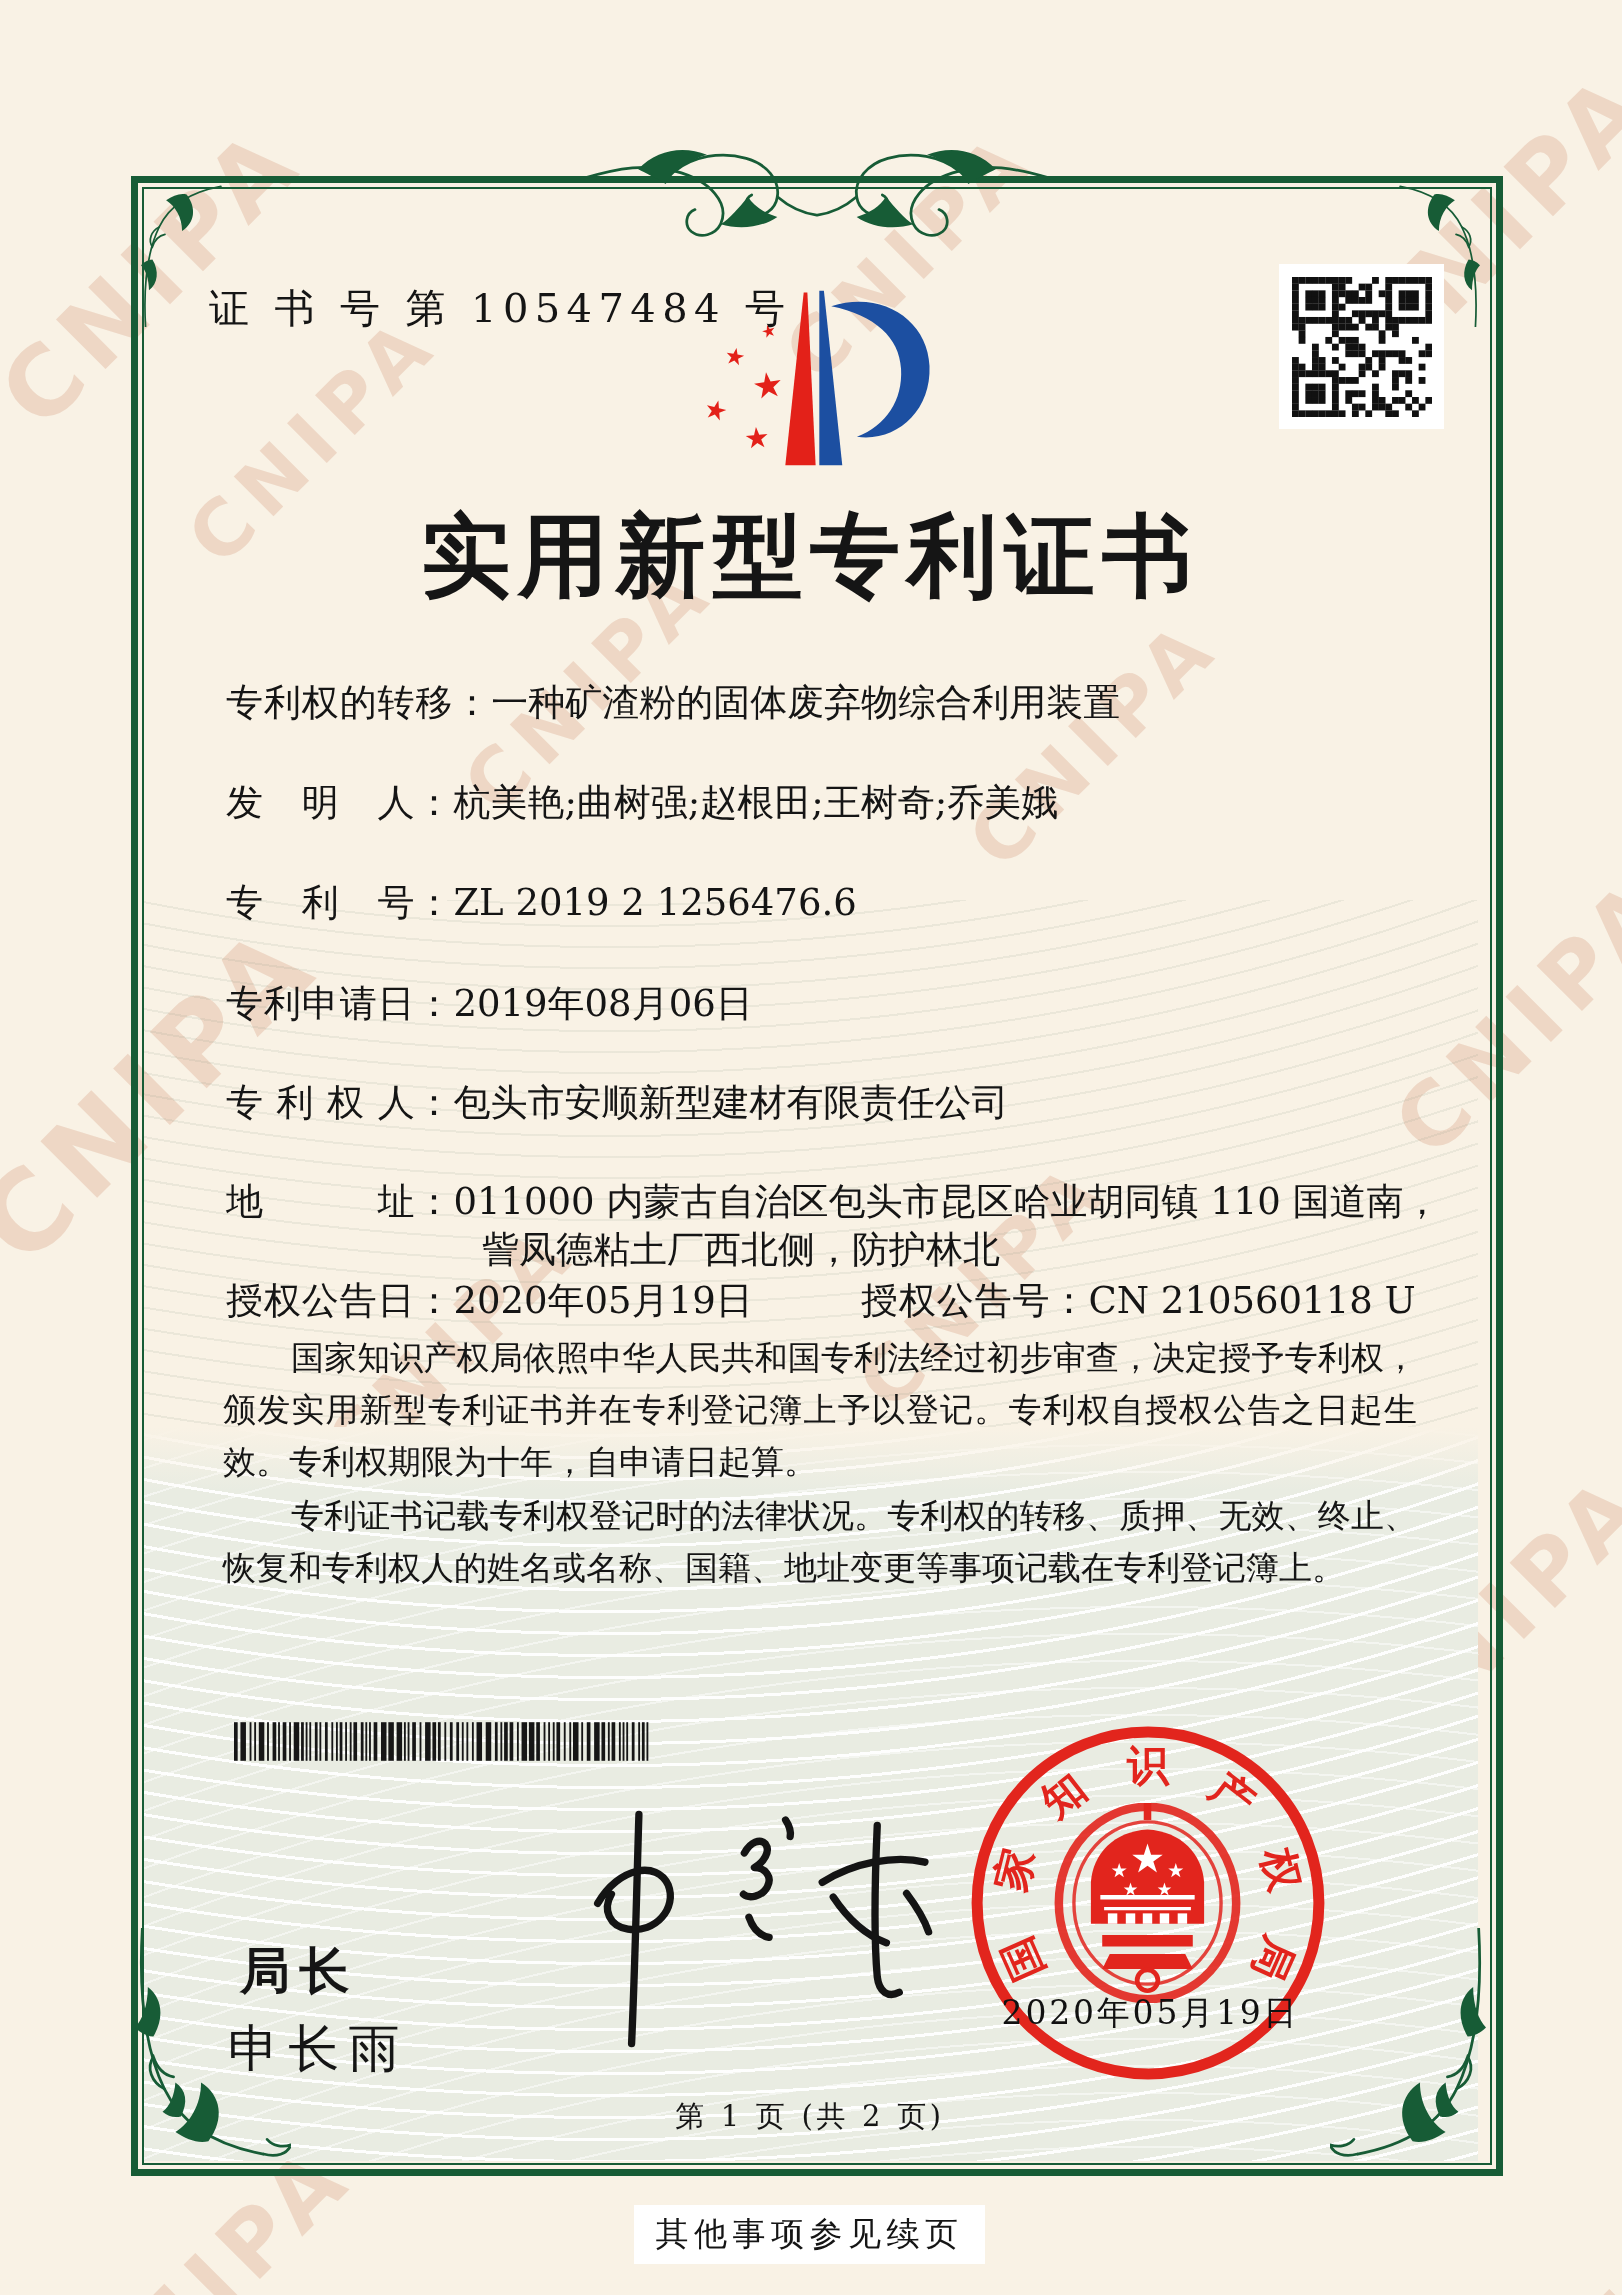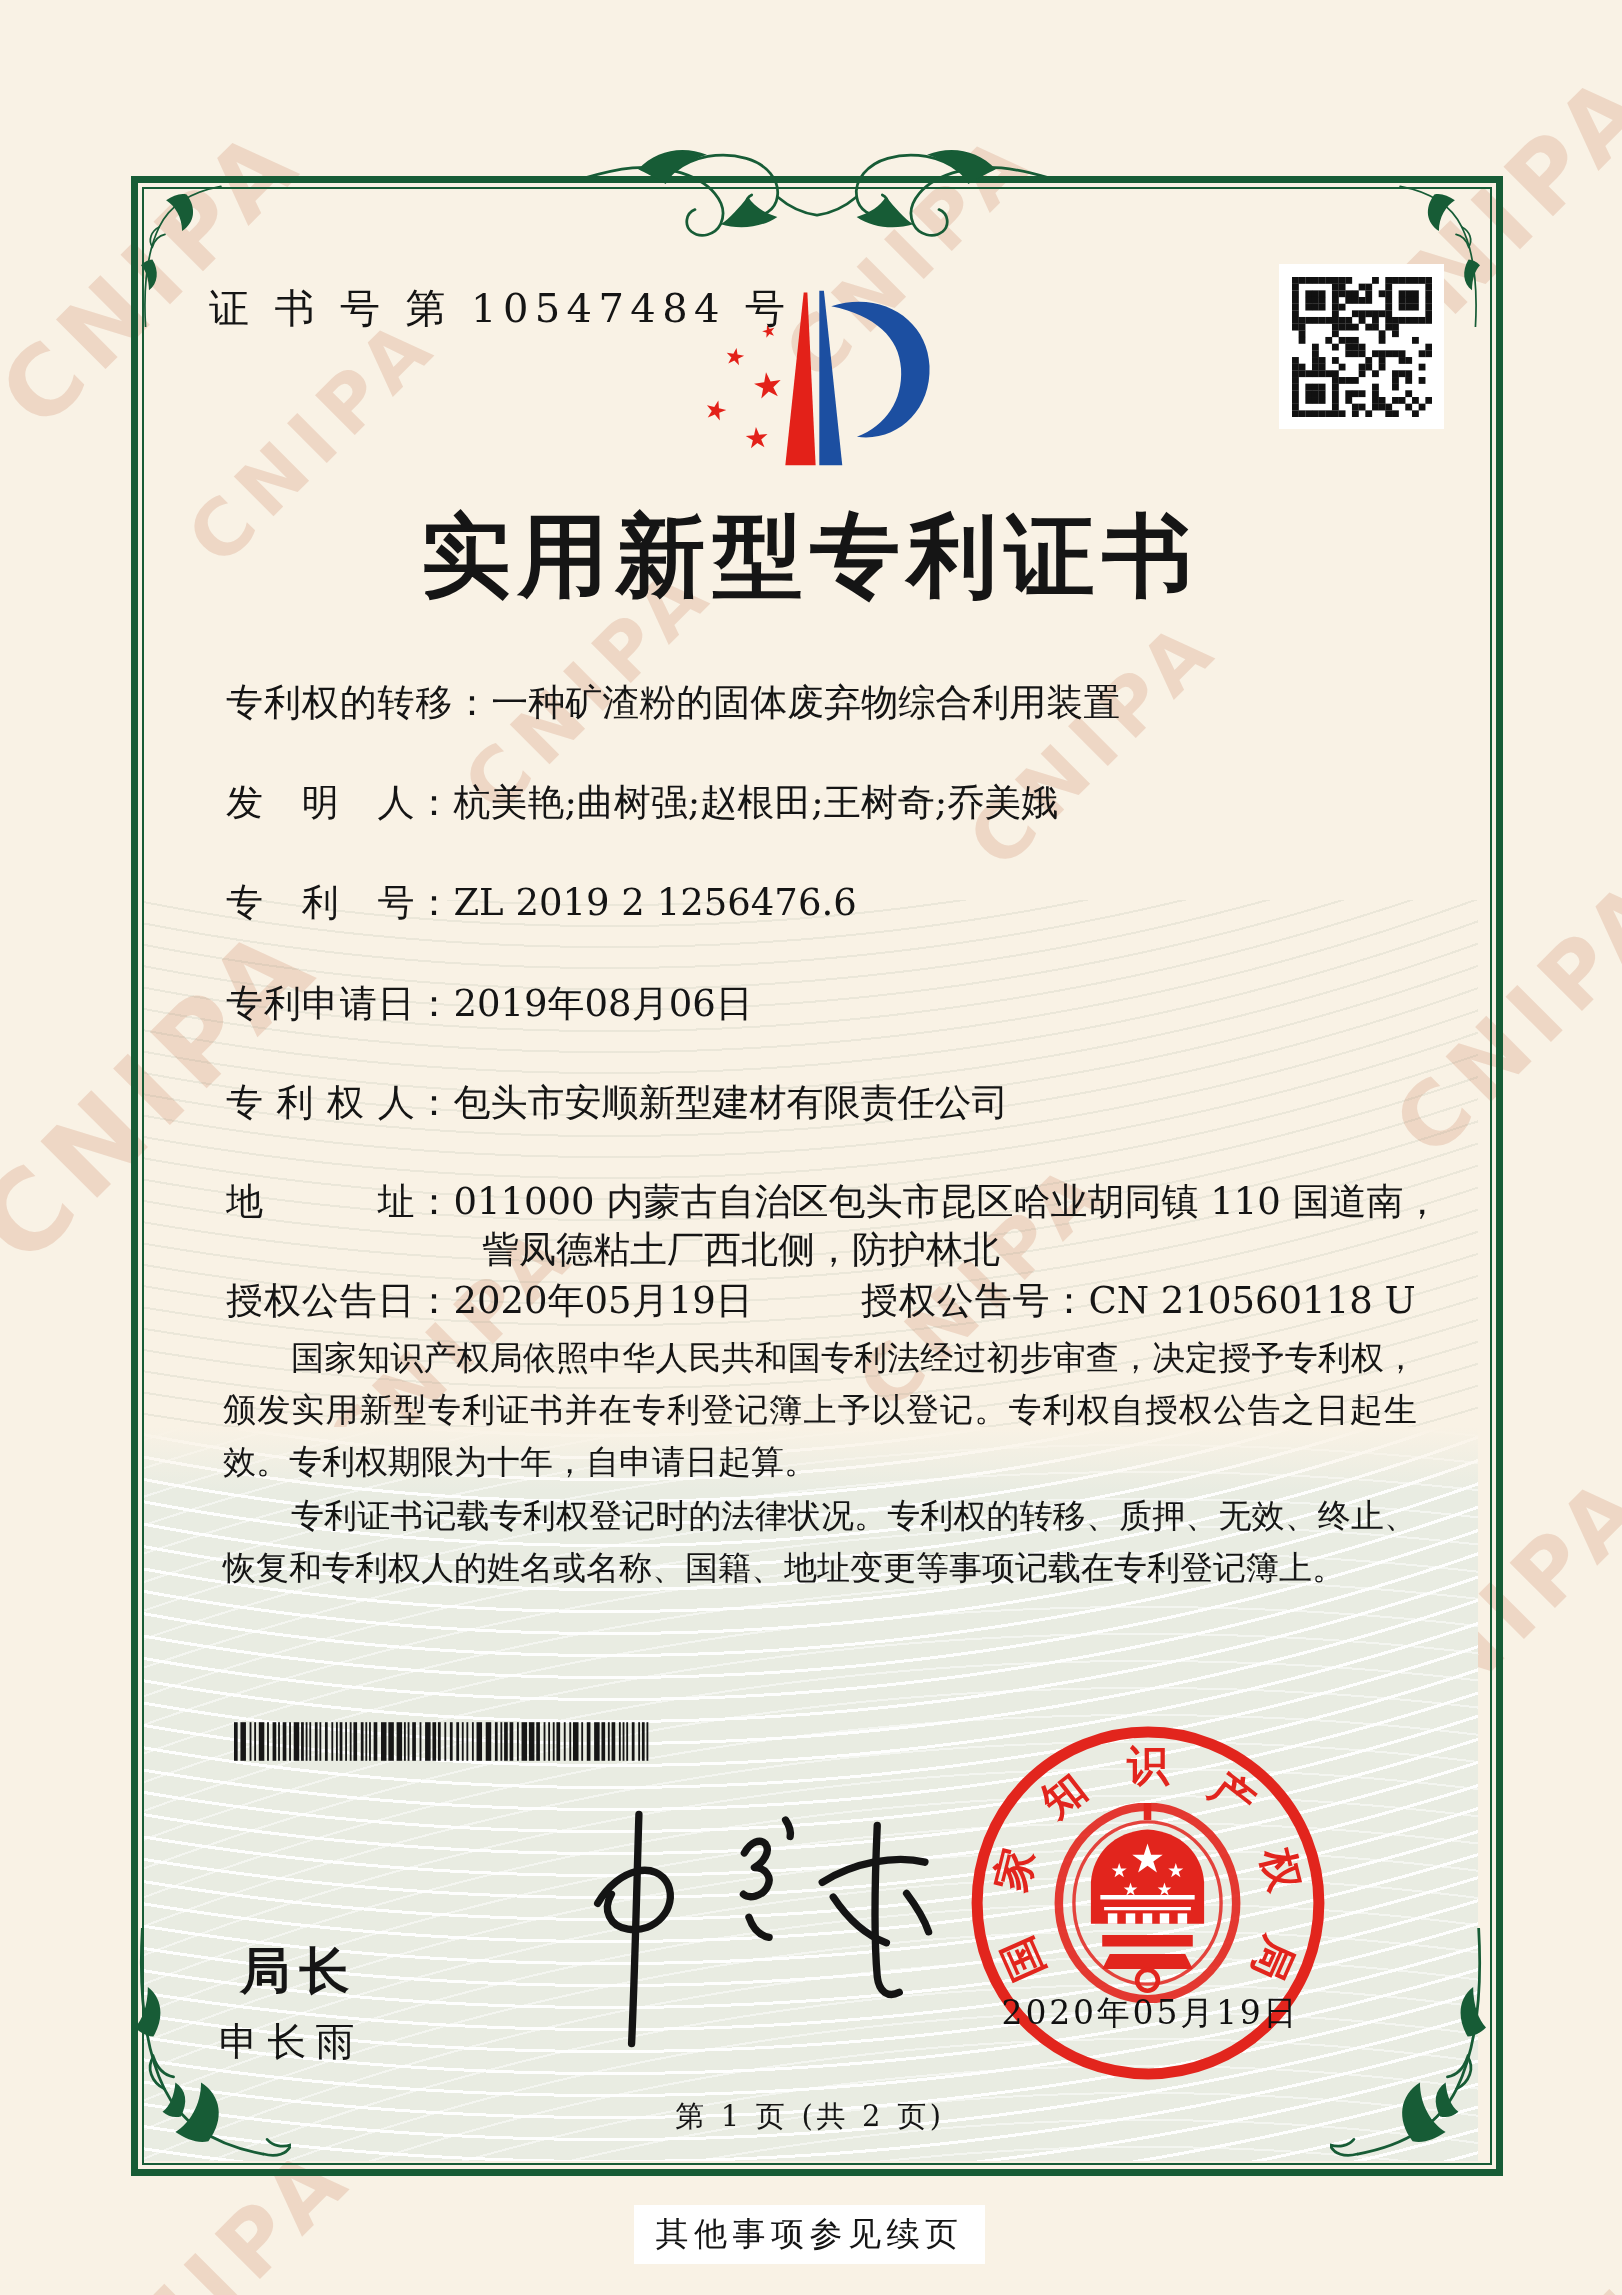--- a/index.html
+++ b/index.html
@@ -61,21 +61,21 @@
     font-weight:bold;letter-spacing:7.3px;z-index:2;}
   
   .row{position:absolute;left:226px;font-size:37px;white-space:nowrap;z-index:2;}
   .row .lab{letter-spacing:0.9px;}
   
   .para{position:absolute;left:223px;width:1194px;font-size:33px;line-height:52px;
     text-indent:68px;text-align:justify;z-index:2;}
   
   #barcode{left:234px;top:1722px;z-index:2;}
   #director-label{left:240px;top:1938px;font-size:50px;letter-spacing:9.2px;font-weight:700;z-index:2;}
-  #director-name{left:219px;top:2015px;font-size:39px;letter-spacing:9.2px;font-weight:500;z-index:2;}
+  #director-name{left:228px;top:2015px;font-size:51px;letter-spacing:9.2px;font-weight:500;z-index:2;}
   #signature{left:510px;top:1798px;z-index:3;}
   #signature path{stroke:#141414;stroke-width:8;fill:none;stroke-linecap:round;stroke-linejoin:round;}
   #seal{left:967px;top:1722px;width:362px;height:362px;z-index:2;}
   #seal-ring{position:absolute;left:0;top:0;}
   #seal-arc{position:absolute;inset:0;}
   #seal-arc span{
     position:absolute;left:50%;top:50%;font-size:42px;font-weight:bold;color:var(--red);
     font-family:"DejaVu Sans","Liberation Sans",sans-serif;
   }
   #emblem{position:absolute;left:86px;top:81px;}

